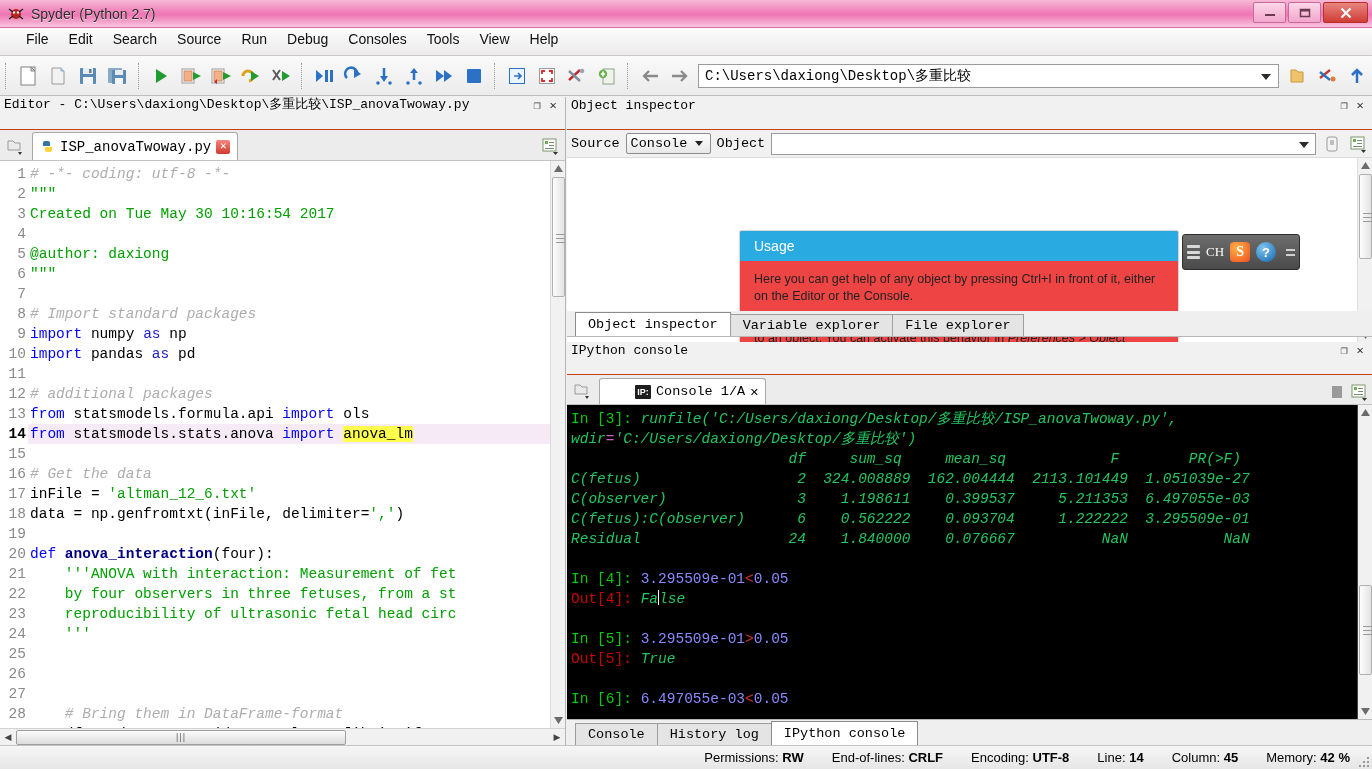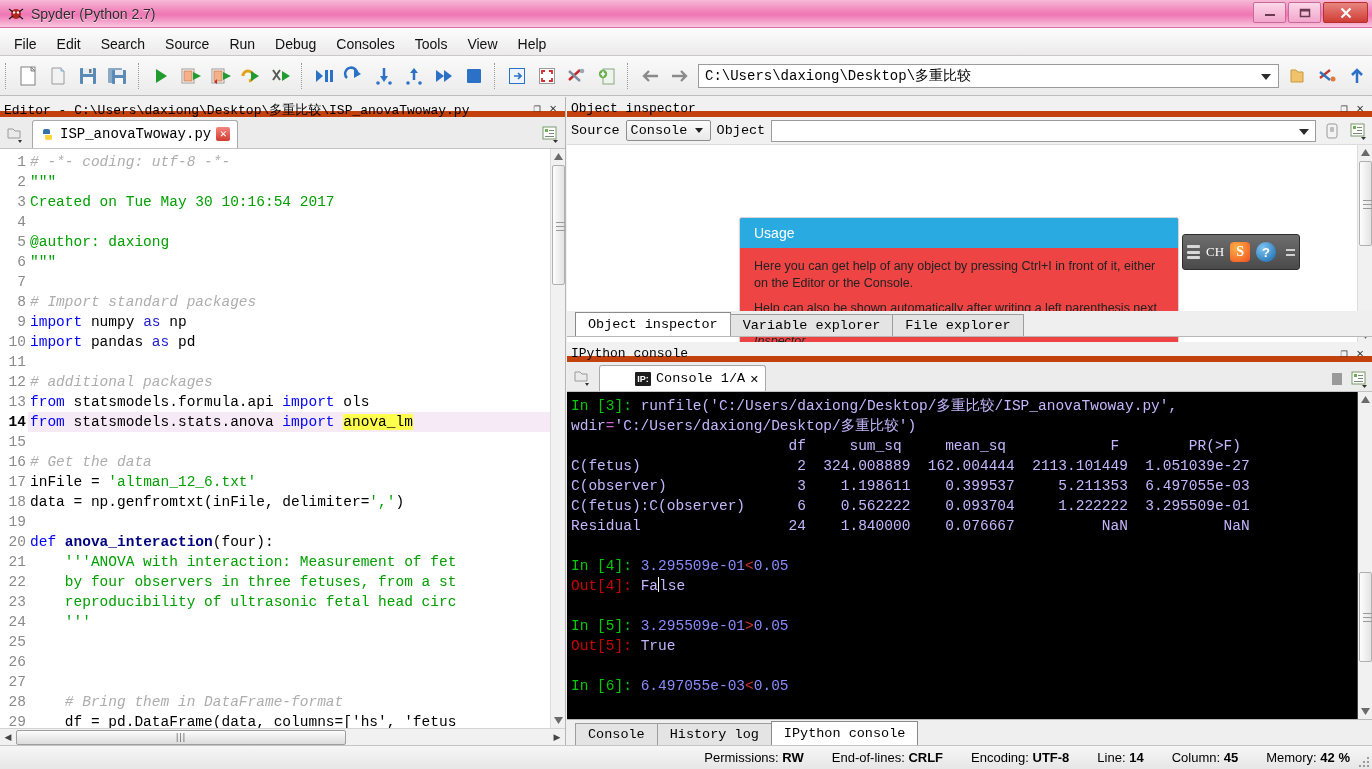--- a/index.html
+++ b/index.html
@@ -40,21 +40,21 @@
   .winbtn.close {
     background: linear-gradient(to bottom, #e8857f, #cf3d35);
     border-color: #b62f28; color: #fff; width: 45px;
   }
 
   
   .menubar {
     position: absolute; left: 0; top: 28px; width: 1372px; height: 28px;
     background: linear-gradient(to bottom, #fdfdfd, #eceaea);
     border-bottom: 1px solid #c9c9c9;
-    display: flex; align-items: flex-end; padding-left: 4px;
+    display: flex; align-items: flex-start; padding-left: 16px;
   }
   .menubar .menu-item {
     padding: 3px 10px; font-size: 14px; color: #101010; cursor: default;
     font-family: "Liberation Sans", sans-serif;
   }
 
   
   .toolbar {
     position: absolute; left: 0; top: 56px; width: 1372px; height: 40px;
     background: linear-gradient(to bottom, #fafafa, #ebebeb);
@@ -79,22 +79,22 @@
   }
   .pathbox .caret {
     position: absolute; right: 7px; top: 9px;
     width: 0; height: 0; border-left: 5px solid transparent;
     border-right: 5px solid transparent; border-top: 6px solid #2b2b2b;
   }
 
   
   .panel-title {
     height: 20px; background: #f1f1f1;
-    border-bottom: 6px solid #c2410c;
-    display: flex; align-items: flex-start; padding: 4px 4px;
+    border-bottom: 1px solid #c2410c;
+    display: flex; align-items: flex-end; padding: 16px 4px;
     font-family: "Liberation Mono", monospace; font-size: 13px;
   }
   .panel-title .ptitle { flex: 1 1 auto; white-space: nowrap; overflow: hidden; }
   .panel-title .pbtn { width: 16px; text-align: center; font-size: 12px; color: #333; }
 
   
   .editor-pane {
     position: absolute; left: 0; top: 97px; width: 566px; height: 648px;
     background: #f5f5f5; border-right: 1px solid #b5b5b5;
     display: flex; flex-direction: column;
@@ -305,21 +305,21 @@
   }
   .console-body {
     flex: 1 1 auto; background: #000; position: relative; overflow: hidden;
     font-family: "Liberation Mono", monospace; font-size: 14.5px;
     padding: 4px 0 0 4px; color: #fff;
   }
   .cline { height: 20px; line-height: 20px; white-space: pre; }
   .g { color: #00cc00; }
   .r { color: #cc0000; }
   .b { color: #8a8aff; }
-  .w { color: #c4b5fd; }
+  .w { color: #22c55e; font-style: italic; }
   .m { color: #d060d0; }
   .redop { color: #d03030; }
   .cursor-bar {
     display: inline-block; width: 1px; height: 15px; background: #fff;
     vertical-align: -2px;
   }
   .con-vscroll {
     position: absolute; right: 0; top: 0; width: 15px; bottom: 0;
     background: #f1f1f1; border-left: 1px solid #444;
   }

